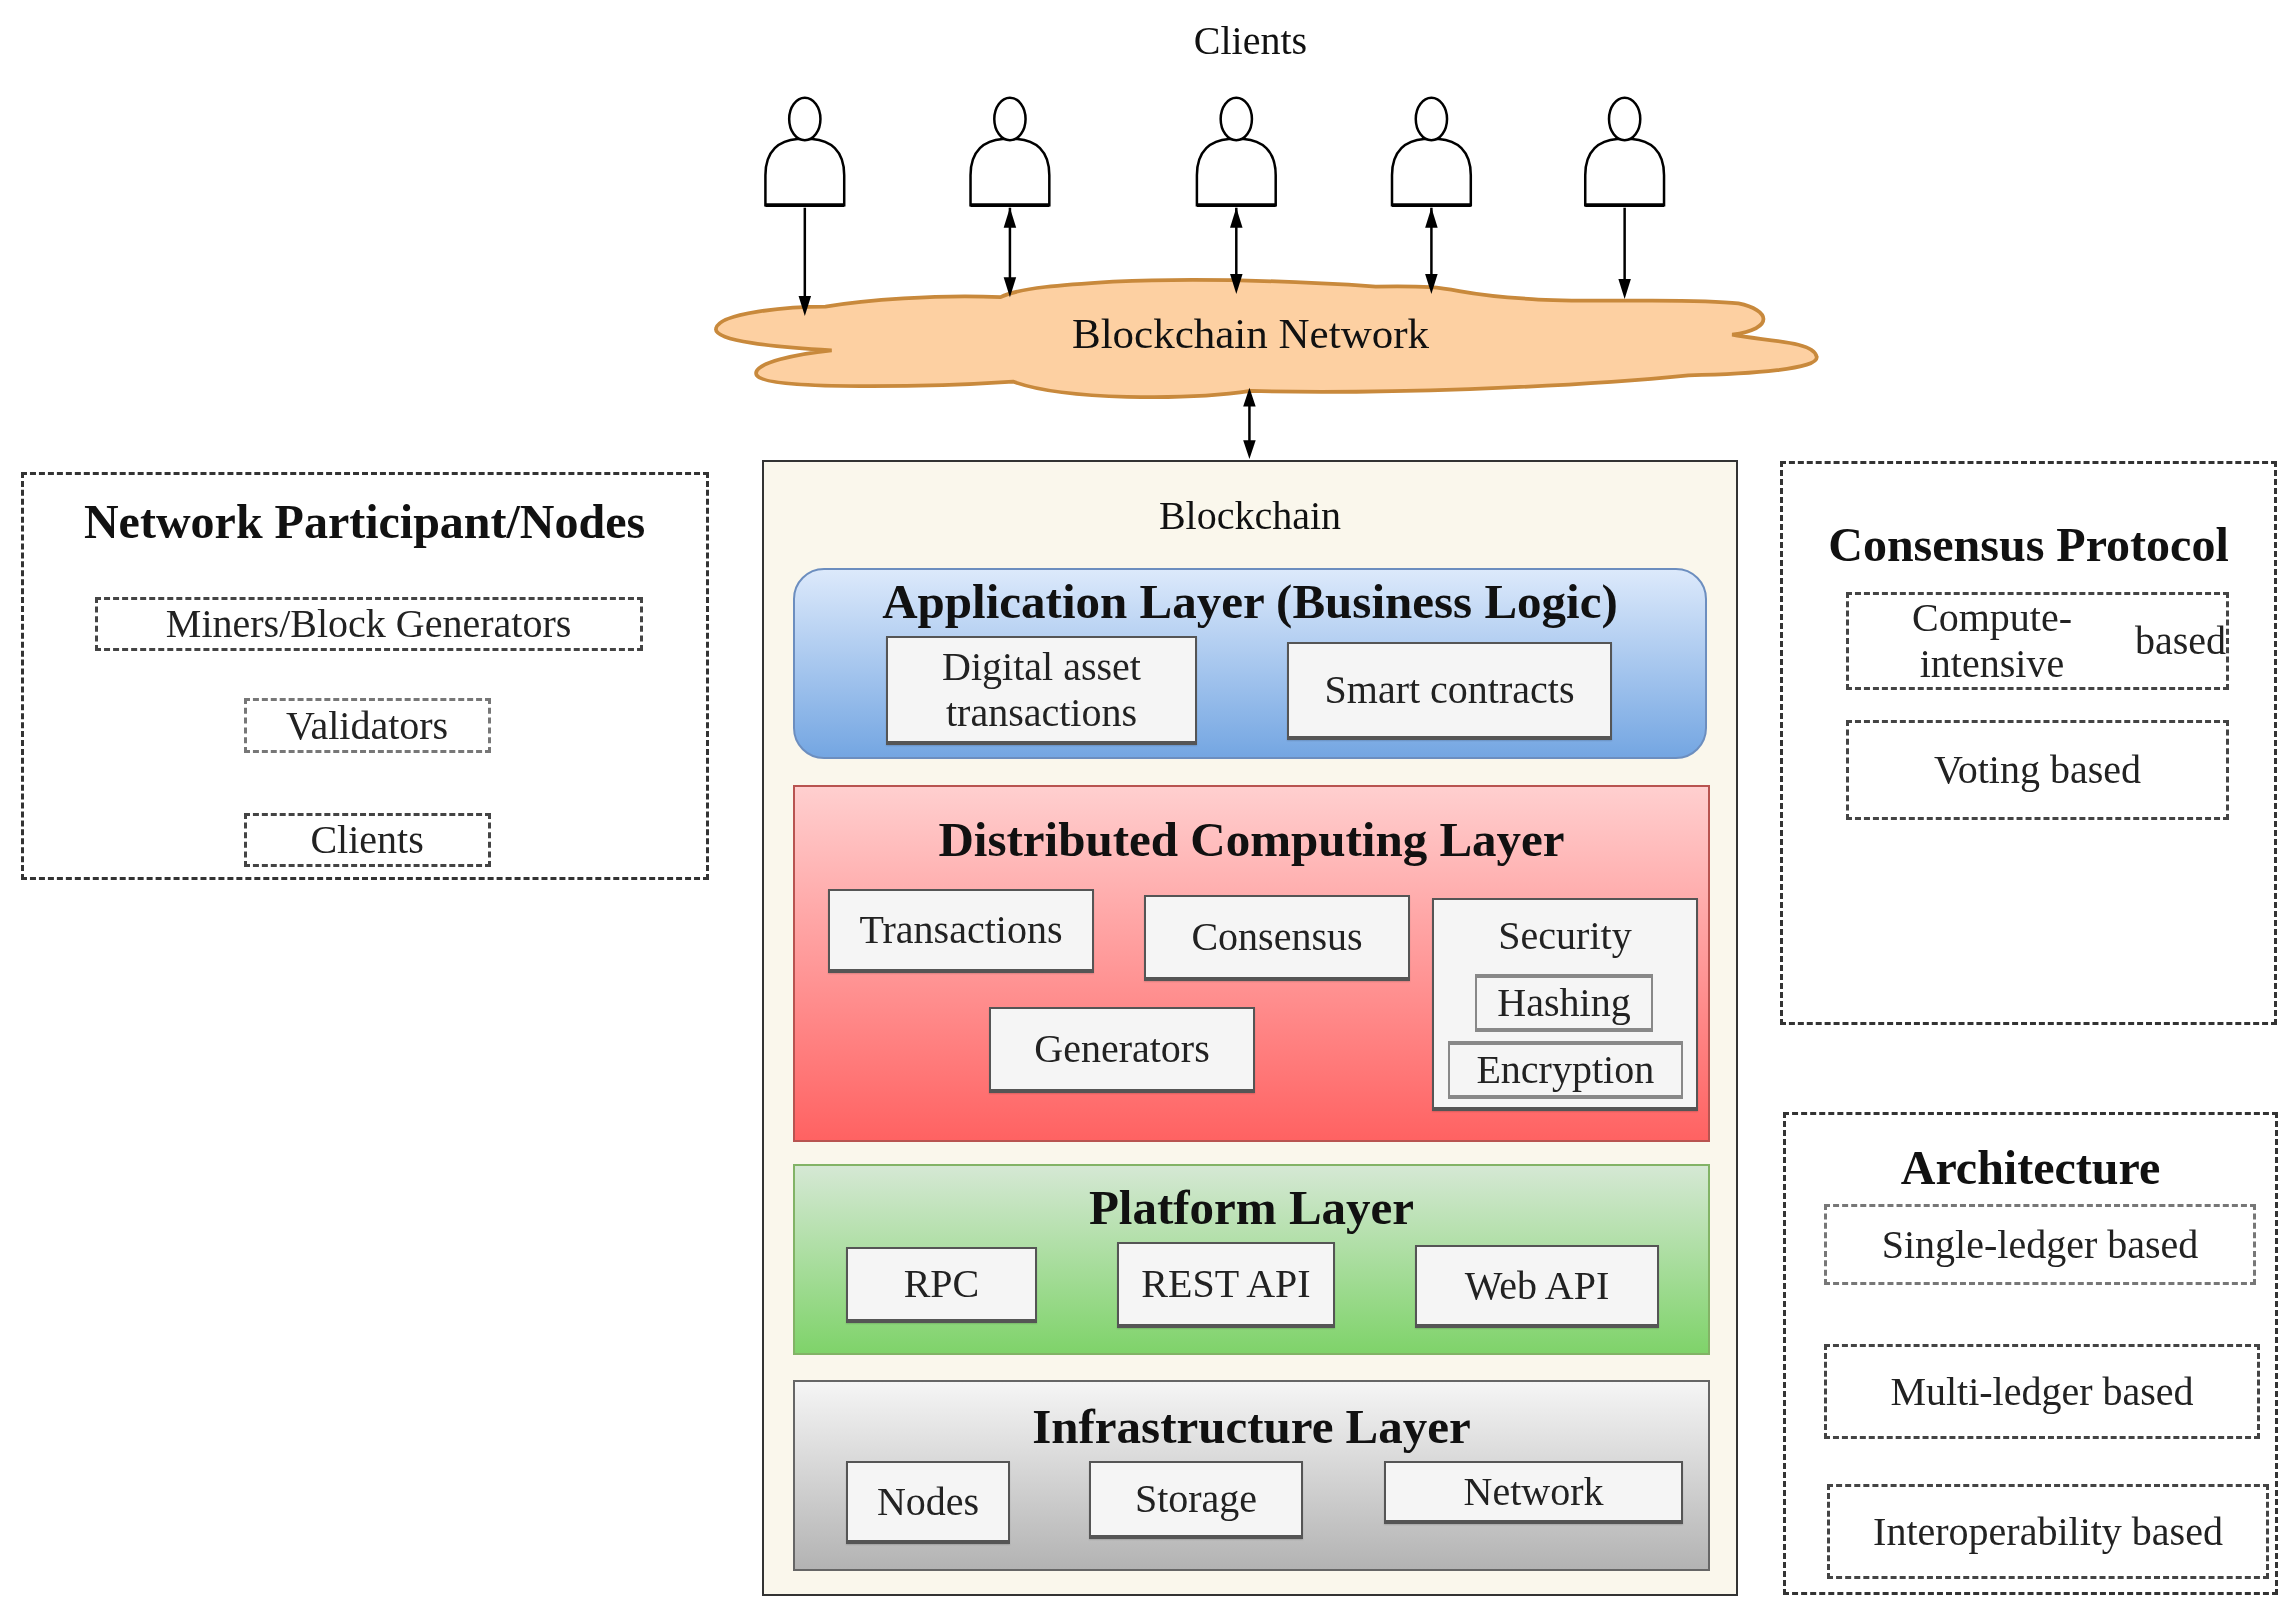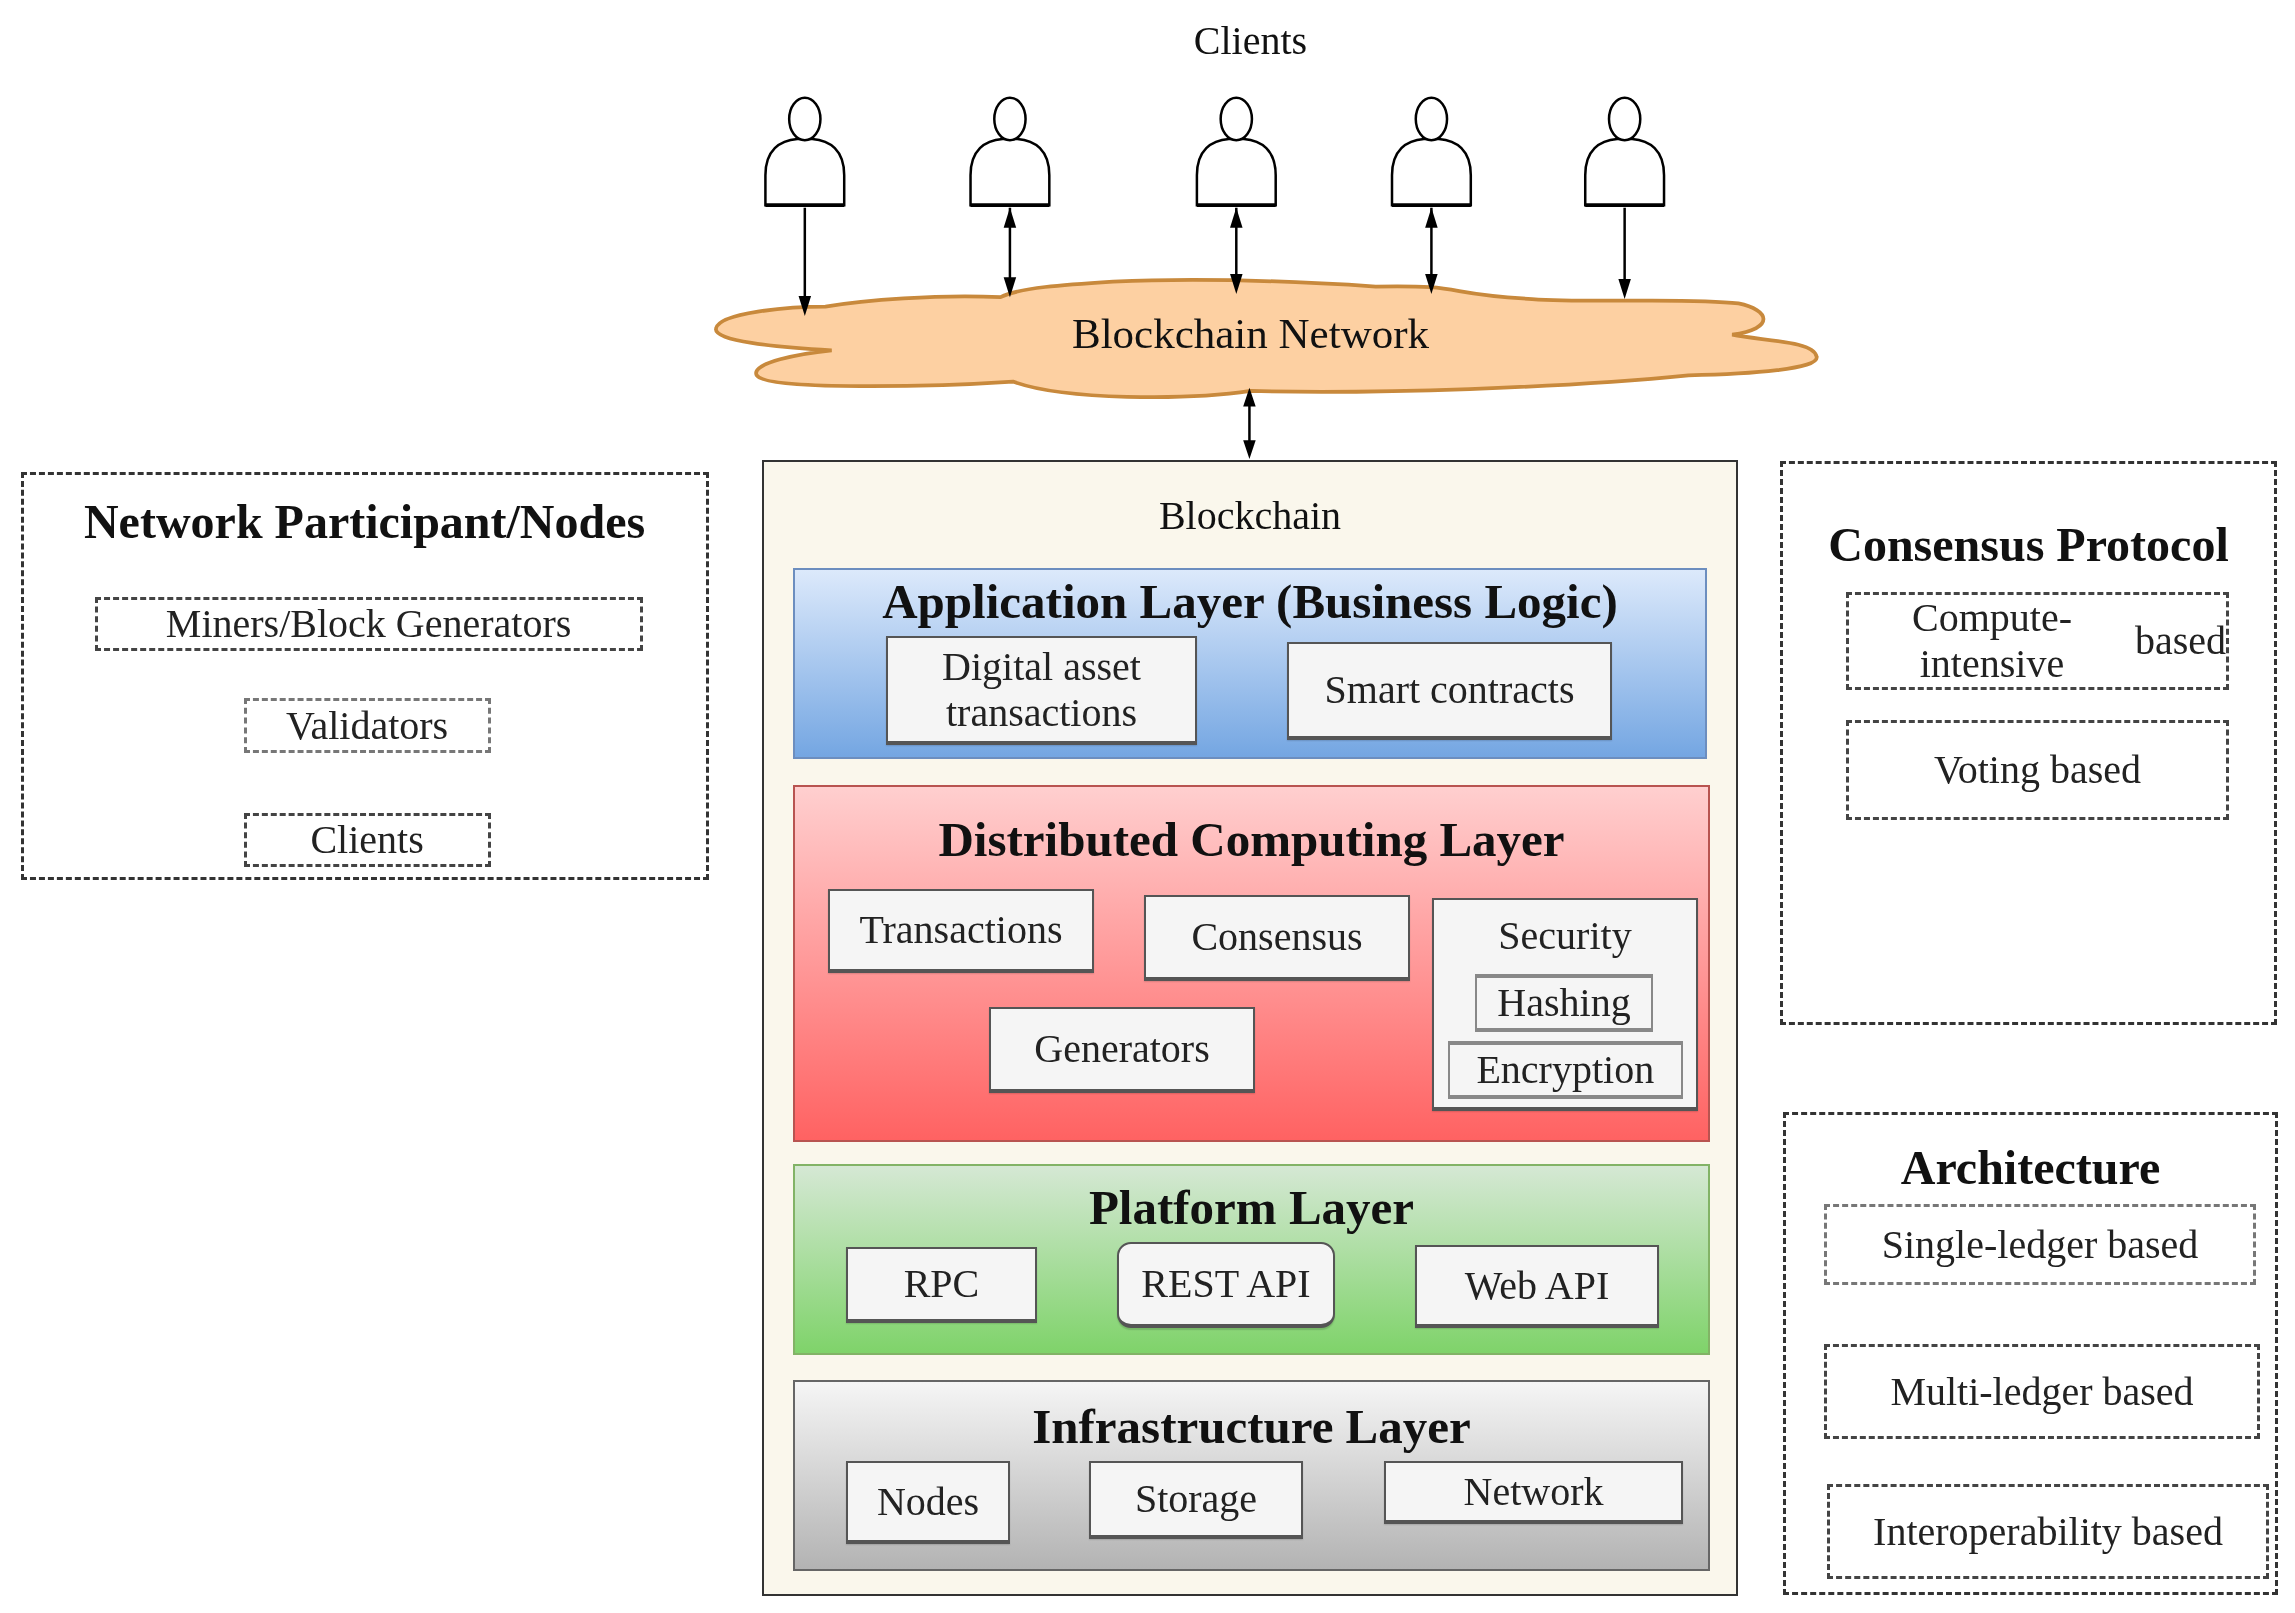--- a/index.html
+++ b/index.html
@@ -106,21 +106,21 @@
 <div class="abs dashed-panel" style="left:20.6px; top:472px; width:688px; height:408px;">
   <div class="abs panel-title" style="top:19px; left:0;">Network Participant/Nodes</div>
   <div class="abs center dash-item" style="left:71px; top:122px; width:548px; height:54px;">Miners/Block Generators</div>
   <div class="abs center dash-item grey" style="left:220px; top:223px; width:247px; height:55px;">Validators</div>
   <div class="abs center dash-item" style="left:220px; top:338px; width:247px; height:54px;">Clients</div>
 </div>
 
 <div class="abs bc-box" style="left:762px; top:460px; width:976px; height:1136px;">
   <div class="abs center" style="left:0; top:25px; width:100%; height:56px; font-size:40px;">Blockchain</div>
 
-  <div class="abs layer app" style="left:29px; top:106px; width:914px; height:191px;">
+  <div class="abs layer app" style="left:29px; top:106px; width:914px; height:191px;border-radius:31px;">
     <div class="layer-title" style="top:3.1px;">Application Layer (Business Logic)</div>
     <div class="abs center comp" style="left:91px; top:66px; width:311px; height:109px; flex-direction:column;">
       <span>Digital asset</span>
       <span>transactions</span>
     </div>
     <div class="abs center comp" style="left:492px; top:72px; width:325px; height:98px;">Smart contracts</div>
   </div>
 
   <div class="abs layer dist" style="left:29px; top:323px; width:917px; height:357px;">
     <div class="layer-title" style="top:24px;">Distributed Computing Layer</div>
@@ -130,21 +130,21 @@
     <div class="abs comp" style="left:637px; top:111px; width:266px; height:213px;">
       <div class="abs center" style="left:0; top:11.3px; width:100%; height:50px;">Security</div>
       <div class="abs center subcomp" style="left:41px; top:74px; width:178px; height:58px;">Hashing</div>
       <div class="abs center subcomp" style="left:13.8px; top:141px; width:235px; height:58px;">Encryption</div>
     </div>
   </div>
 
   <div class="abs layer plat" style="left:29px; top:702px; width:917px; height:191px;">
     <div class="layer-title" style="top:12.5px;">Platform Layer</div>
     <div class="abs center comp" style="left:51px; top:81px; width:191px; height:76px;">RPC</div>
-    <div class="abs center comp" style="left:322px; top:76px; width:218px; height:86px;border-radius:14px;">REST API</div>
+    <div class="abs center comp" style="left:322px; top:76px; width:218px; height:86px;">REST API</div>
     <div class="abs center comp" style="left:620px; top:79px; width:244px; height:83px;">Web API</div>
   </div>
 
   <div class="abs layer infra" style="left:29px; top:918px; width:917px; height:191px;">
     <div class="layer-title" style="top:15.6px;">Infrastructure Layer</div>
     <div class="abs center comp" style="left:51px; top:79px; width:164px; height:83px;">Nodes</div>
     <div class="abs center comp" style="left:294px; top:79px; width:214px; height:78px;">Storage</div>
     <div class="abs center comp" style="left:565px; top:79px; width:299px; height:63px;margin-left:24px;">Network</div>
   </div>
 </div>

